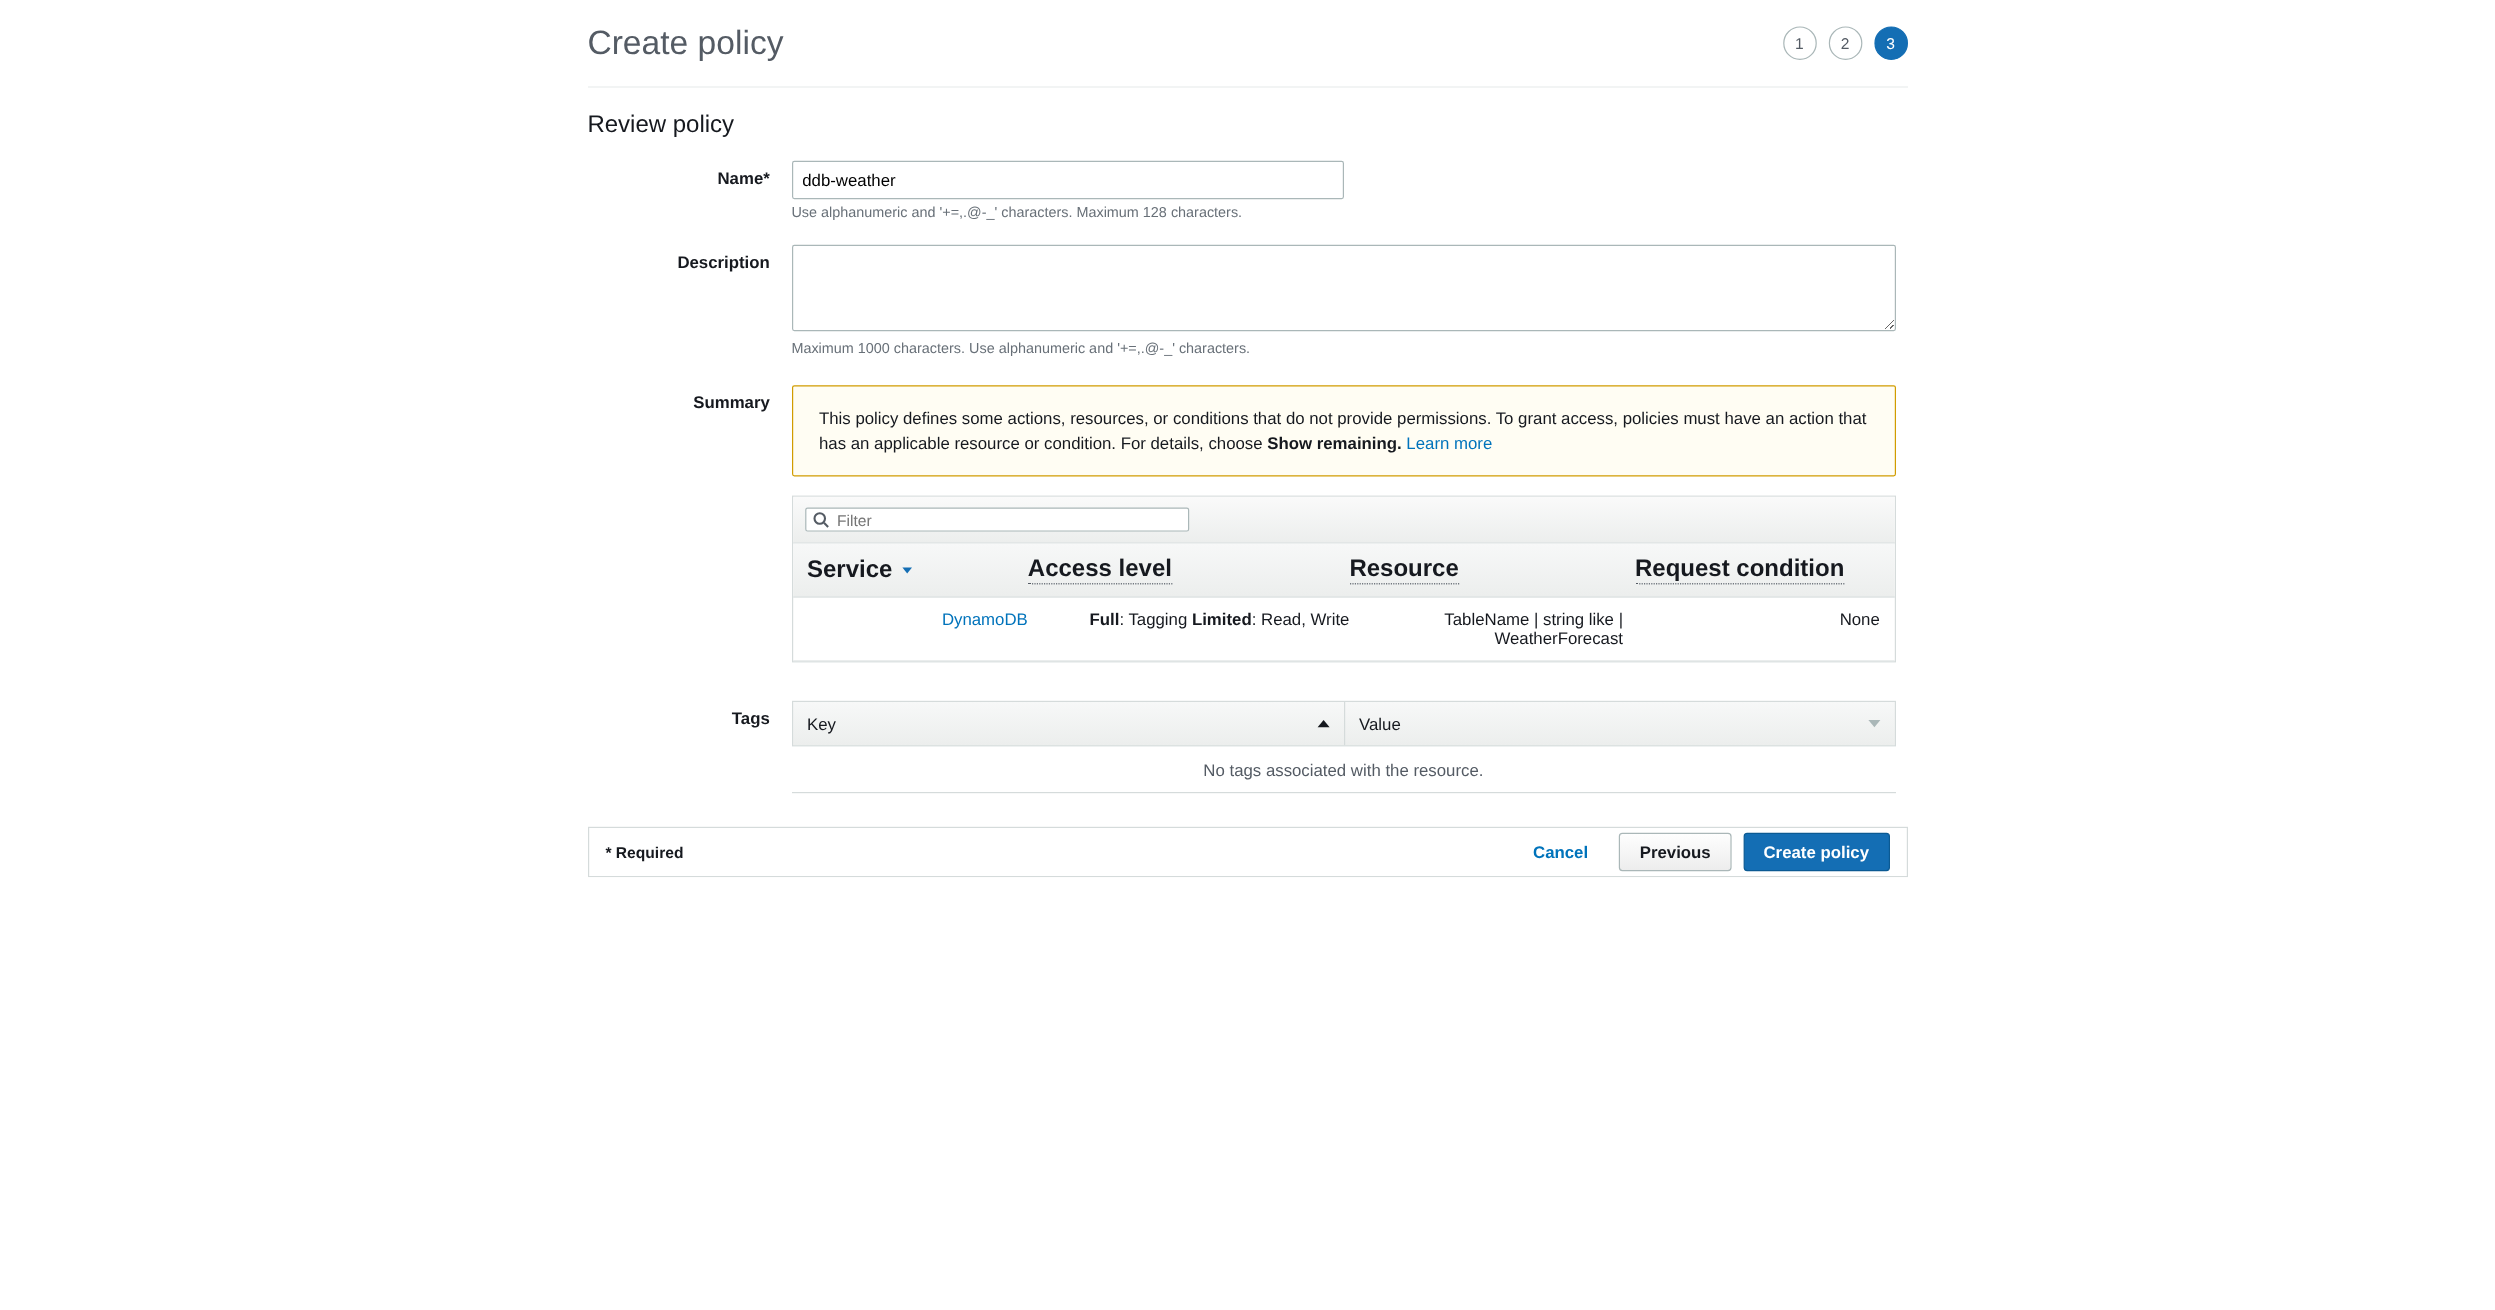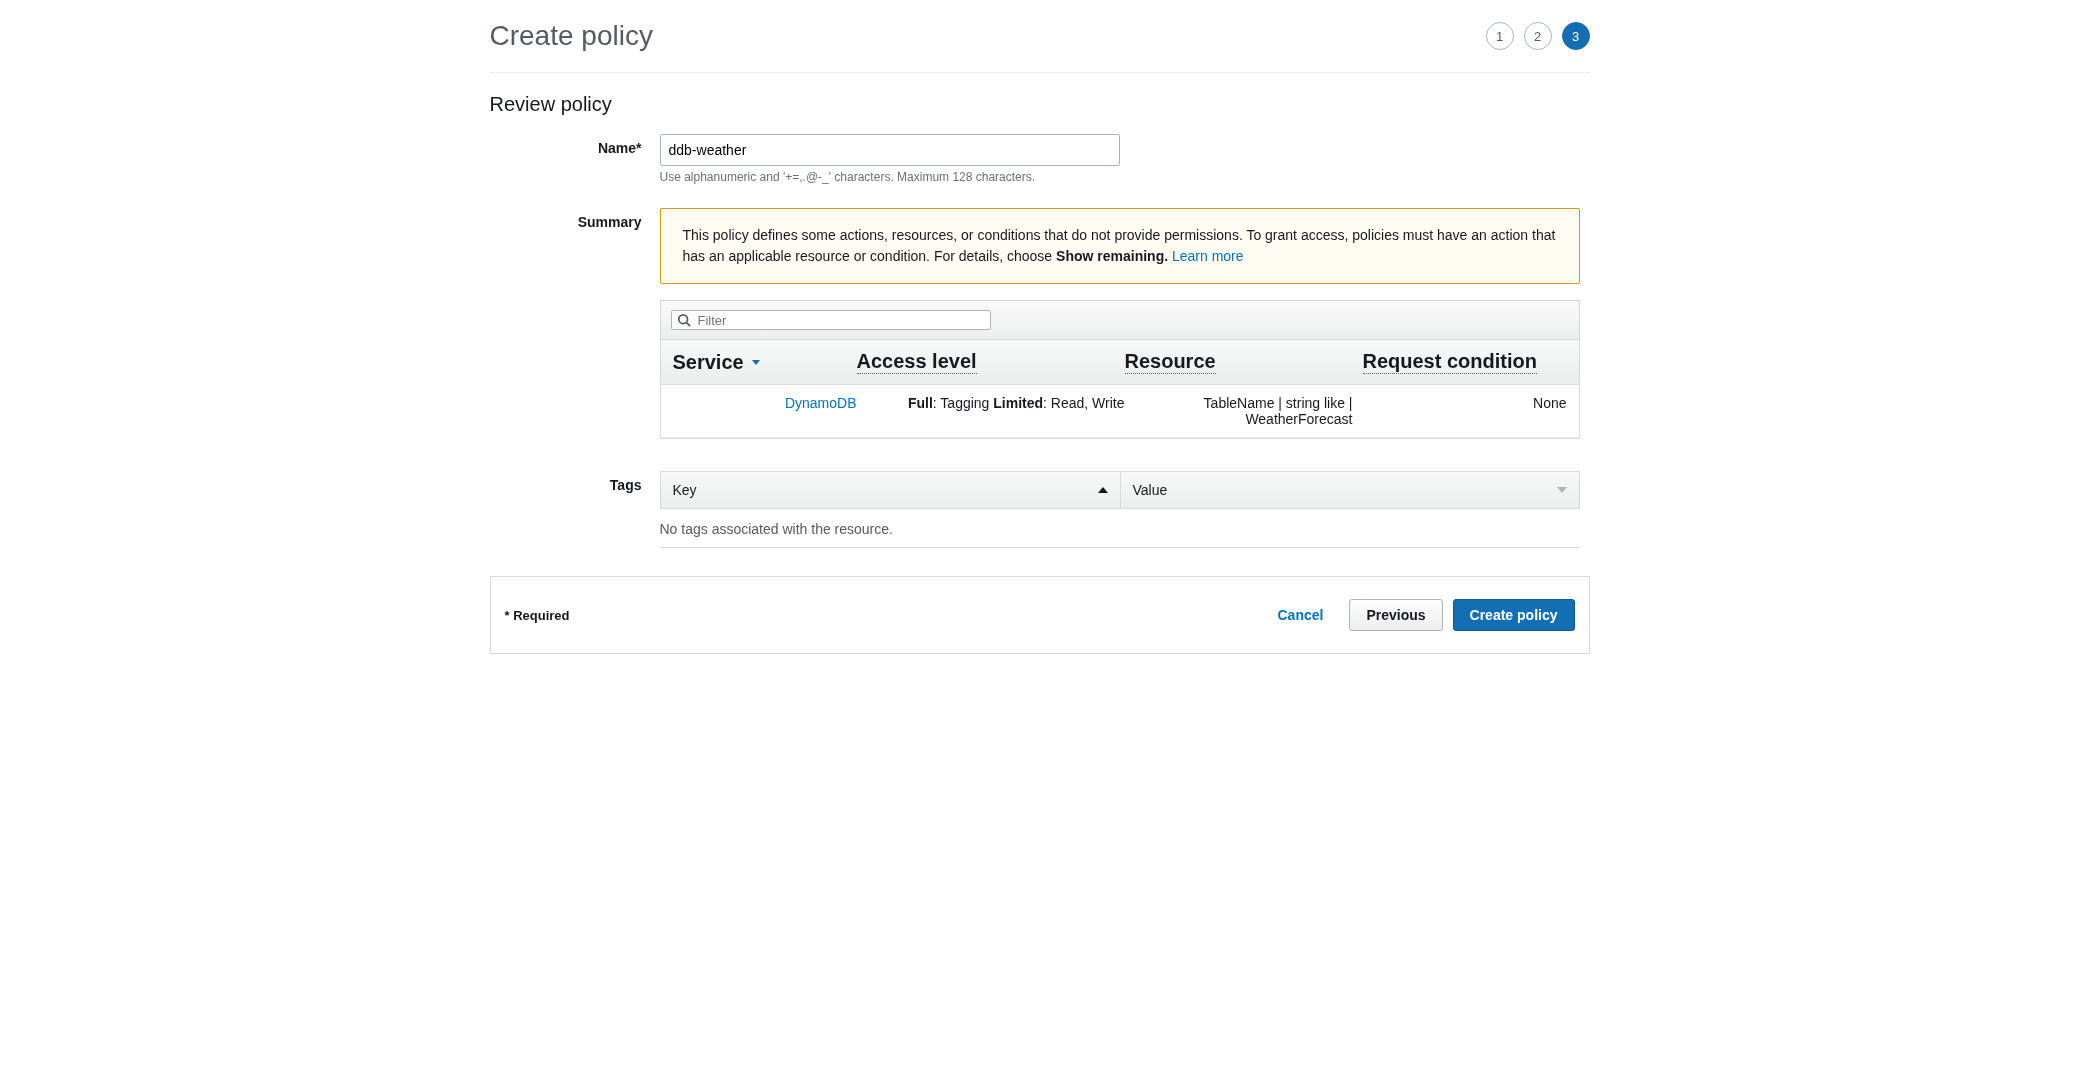--- a/index.html
+++ b/index.html
@@ -206,35 +206,35 @@
     border-right: 5px solid transparent;
     border-bottom: 6px solid #16191f;
   }
   .sort-empty {
     width: 0; height: 0;
     border-left: 5px solid transparent;
     border-right: 5px solid transparent;
     border-top: 6px solid #aab7b8;
   }
   .no-tags {
-    text-align: left;
+    text-align: center;
     color: #545b64;
     padding: 12px 0 10px 0;
     font-size: 14px;
   }
   .tags-rule {
     border-top: 1px solid #d5dbdb;
     height: 0;
     width: 920px;
   }
   .footer-bar {
     border: 1px solid #d5dbdb;
     border-top-color: #d5dbdb;
     margin-top: 28px;
-    padding: 22px 14px;
+    padding: 4px 14px;
     display: flex;
     justify-content: space-between;
     align-items: center;
   }
   .required-note {
     font-size: 13px;
     font-weight: 700;
   }
   .footer-actions {
     display: flex;
@@ -285,20 +285,27 @@
   <div class="section-title">Review policy</div>
 
   <div class="form-row">
     <div class="form-label">Name*</div>
     <div class="form-field">
       <input type="text" class="text-input" value="ddb-weather" style="">
       <div class="hint">Use alphanumeric and '+=,.@-_' characters. Maximum 128 characters.</div>
     </div>
   </div>
 
+  <div class="form-row">
+    <div class="form-label">Description</div>
+    <div class="form-field">
+      <textarea class="textarea-input" style=""></textarea>
+      <div class="hint">Maximum 1000 characters. Use alphanumeric and '+=,.@-_' characters.</div>
+    </div>
+  </div>
 
   <div class="form-row" style="margin-top:10px;">
     <div class="form-label">Summary</div>
     <div class="form-field">
 
       <div class="warning-box">
         <span>This policy defines some actions, resources, or conditions that do not provide permissions. To grant access, policies must have an action that has an applicable resource or condition. For details, choose </span>
         <span class="bold">Show remaining.</span>
         <span> </span>
         <a href="#">Learn more</a>

